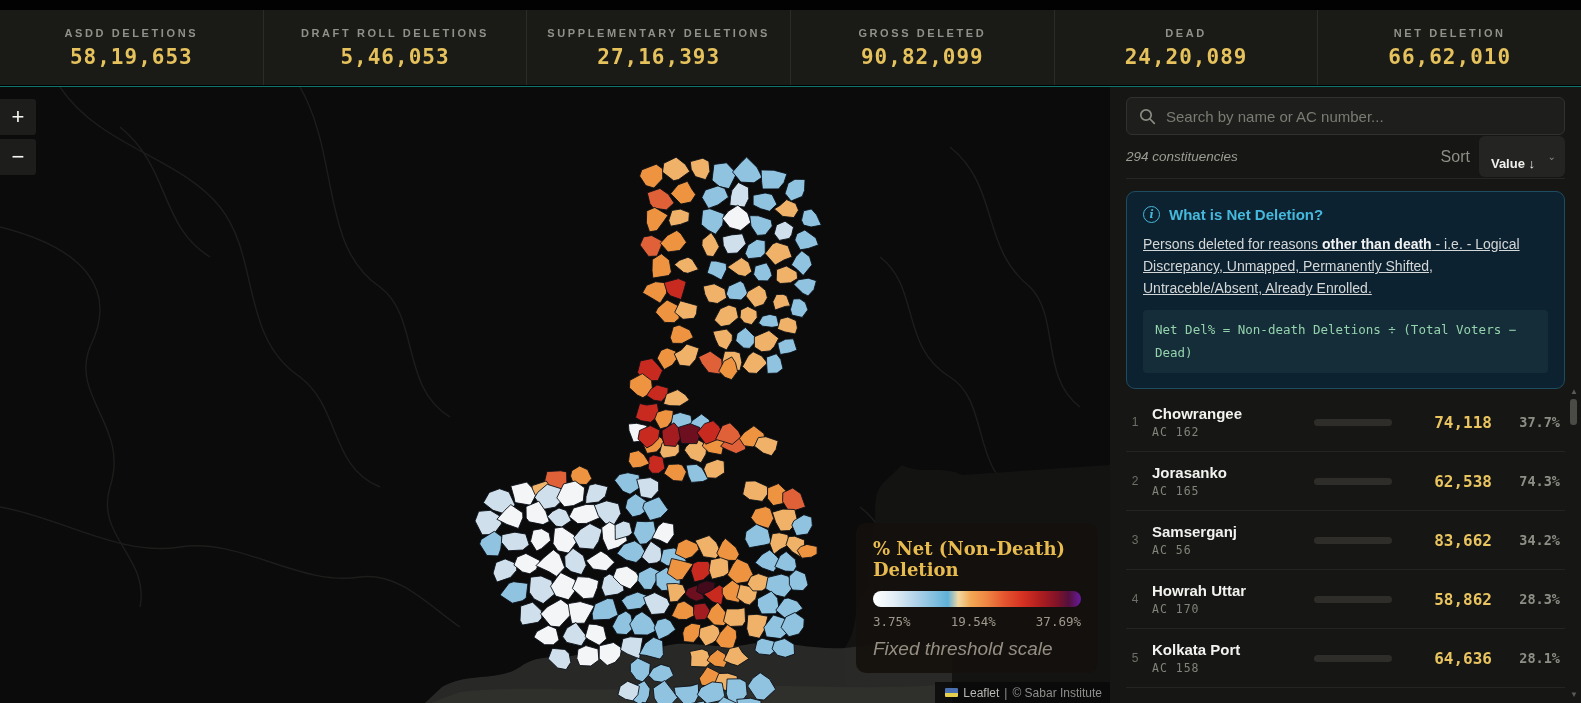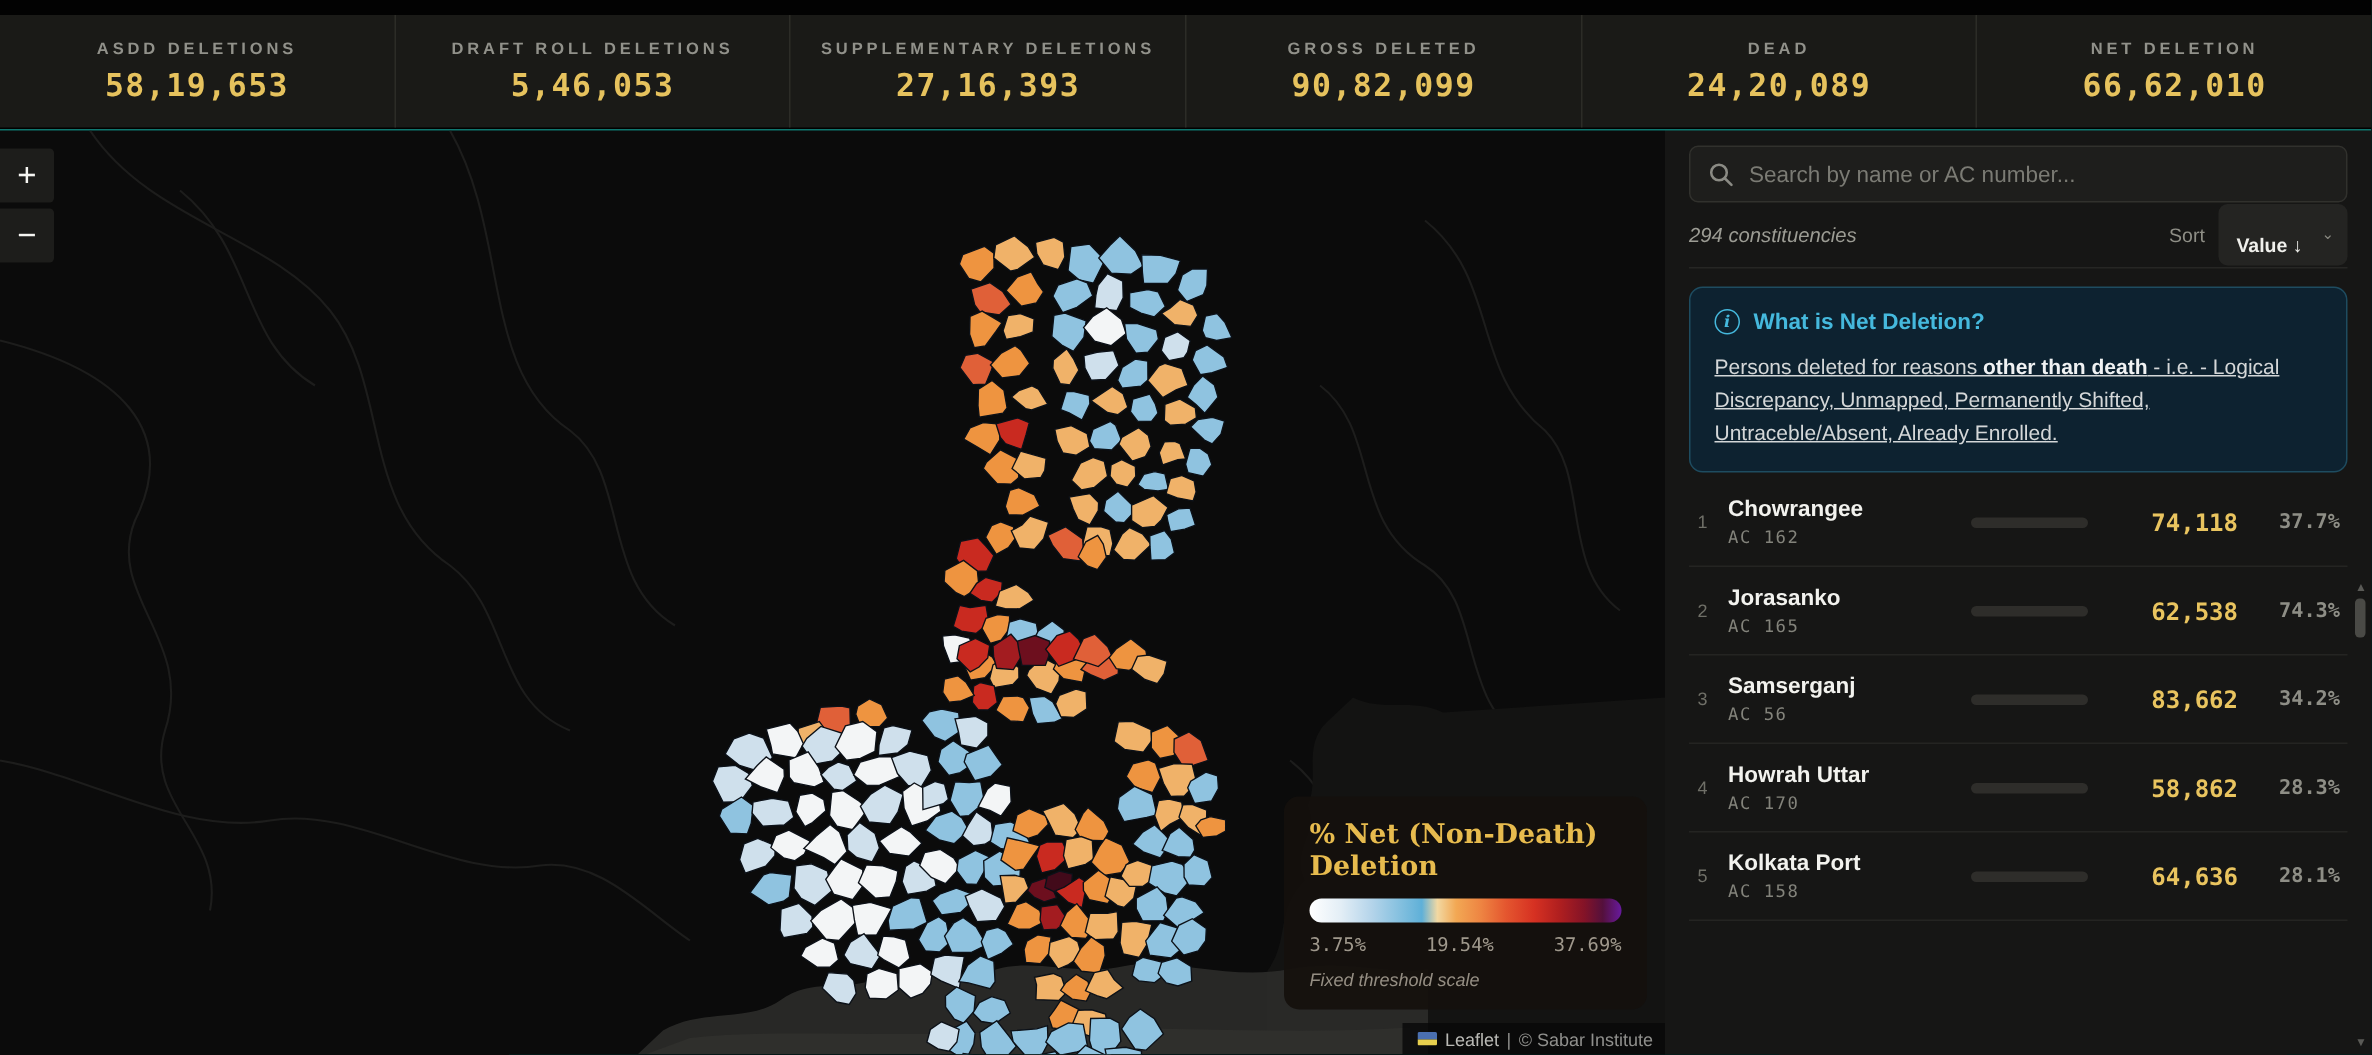--- a/index.html
+++ b/index.html
@@ -21,39 +21,39 @@
   .map-area { position:absolute; left:0; top:87px; width:1110px; height:616px; background:#0b0b0b; overflow:hidden; }
   .map-area svg { position:absolute; inset:0; }
 
   .zoomctl { position:absolute; left:0; top:12px; display:flex; flex-direction:column; gap:4px; z-index:5; }
   .zoomctl button { width:36px; height:36px; background:#1d1d1b; color:#f5f5f2; border:none; font-size:22px; line-height:1; cursor:pointer; border-radius:0 3px 3px 0; font-family:"Liberation Sans",sans-serif; }
 
   .legend { position:absolute; right:12px; bottom:30px; width:242px; background:rgba(20,16,13,0.93); border-radius:10px; padding:15px 17px 13px 17px; z-index:6; }
   .legend .ltitle { font-family:"DejaVu Serif","Liberation Serif",serif; font-size:18px; font-weight:700; color:#e7bb4e; }
   .legend .lbar { height:16px; border-radius:8px; margin:11px 0 7px 0; }
   .legend .lticks { display:flex; justify-content:space-between; font-size:12.5px; color:#9f988c; }
-  .legend .lnote { margin-top:9px; font-style:italic; font-size:12px; color:#958e83; }
+  .legend .lnote { margin-top:9px; font-style:italic; font-size:19px; color:#958e83; }
 
   .attribution { position:absolute; right:0; bottom:0; height:21px; background:rgba(8,8,8,0.82); display:flex; align-items:center; gap:5px; padding:0 8px 0 10px; font-size:12px; color:#8f8f8c; z-index:6; }
   .flag { width:13px; height:9px; display:inline-block; border-radius:1px; overflow:hidden; }
   .flag .t { display:block; height:5px; background:#4a6fb0; }
   .flag .b { display:block; height:4px; background:#e7cf4e; }
   .attribution a { color:#b9b9b5; text-decoration:none; }
 
   
   .sidebar { position:absolute; left:1110px; top:87px; width:471px; height:616px; background:#161615; padding:10px 16px 0 16px; }
   .searchbox { display:flex; align-items:center; gap:10px; height:38px; background:#1e1e1c; border:1px solid #31312d; border-radius:6px; padding:0 12px; }
   .searchbox svg { flex:0 0 auto; }
   .searchbox input { flex:1; background:transparent; border:none; outline:none; color:#d8d8d2; font-size:15px; font-family:"Liberation Sans",sans-serif; }
   .searchbox input::placeholder { color:#7b7b74; }
 
   .metarow { display:flex; align-items:center; height:44px; border-bottom:1px solid #262624; }
   .count { font-size:13.5px; color:#9c9c94;font-style:italic; }
   .sortwrap { margin-left:auto; display:flex; align-items:center; gap:9px; }
-  .sortlbl { font-size:13px; color:#8e8e86; }
+  .sortlbl { font-size:16px; color:#8e8e86; }
   .sortsel { position:relative; background:#242422; border-radius:6px; padding:20px 30px 6px 12px; font-size:13px; font-weight:700; color:#f0f0ec; cursor:pointer; }
   .sortsel .chev { position:absolute; right:9px; top:50%; transform:translateY(-54%); font-size:10px; color:#8a8a82; font-weight:400; }
 
   .infocard { margin-top:12px; background:#0d2230; border:1px solid #1e4c60; border-radius:9px; padding:14px 16px 15px 16px; }
   .infohead { display:flex; align-items:center; gap:9px; }
   .iicon { width:17px; height:17px; border:1.5px solid #45b9dd; border-radius:50%; color:#45b9dd; font-size:11px; font-weight:700; display:flex; align-items:center; justify-content:center; font-family:"DejaVu Serif",serif; font-style:italic; }
   .ititle { font-size:15px; font-weight:700; color:#45b9dd; }
   .ibody { margin-top:10px; font-size:14px; line-height:1.58; color:#d4d7d8;text-decoration:underline; }
   .ibody b { color:#f0f2f3; }
   .iformula { margin-top:11px; background:rgba(140,220,180,0.06); border-radius:4px; padding:9px 12px; font-family:"DejaVu Sans Mono","Liberation Mono",monospace; font-size:12.5px; line-height:1.8; color:#95d3ae; }
@@ -389,20 +389,21 @@
         </span>
       </span>
     </div>
 
     <div class="infocard">
       <div class="infohead">
         <span class="iicon">i</span>
         <span class="ititle">What is Net Deletion?</span>
       </div>
       <div class="ibody"><span>Persons deleted for reasons </span><b>other than death</b><span> - i.e. - Logical Discrepancy, Unmapped, Permanently Shifted, Untraceble/Absent, Already Enrolled.</span></div>
+      <div class="iformula">Net Del% = Non-death Deletions ÷ (Total Voters − Dead)</div>
     </div>
 
     <div class="list" id="rowlist">
   <div class="row">
     <span class="rank">1</span>
     <span class="nameblock">
       <div class="cname">Chowrangee</div>
       <div class="ac">AC 162</div>
     </span>
     <span class="bartrack"><span class="barfill" style="width: 100%;"></span></span>

